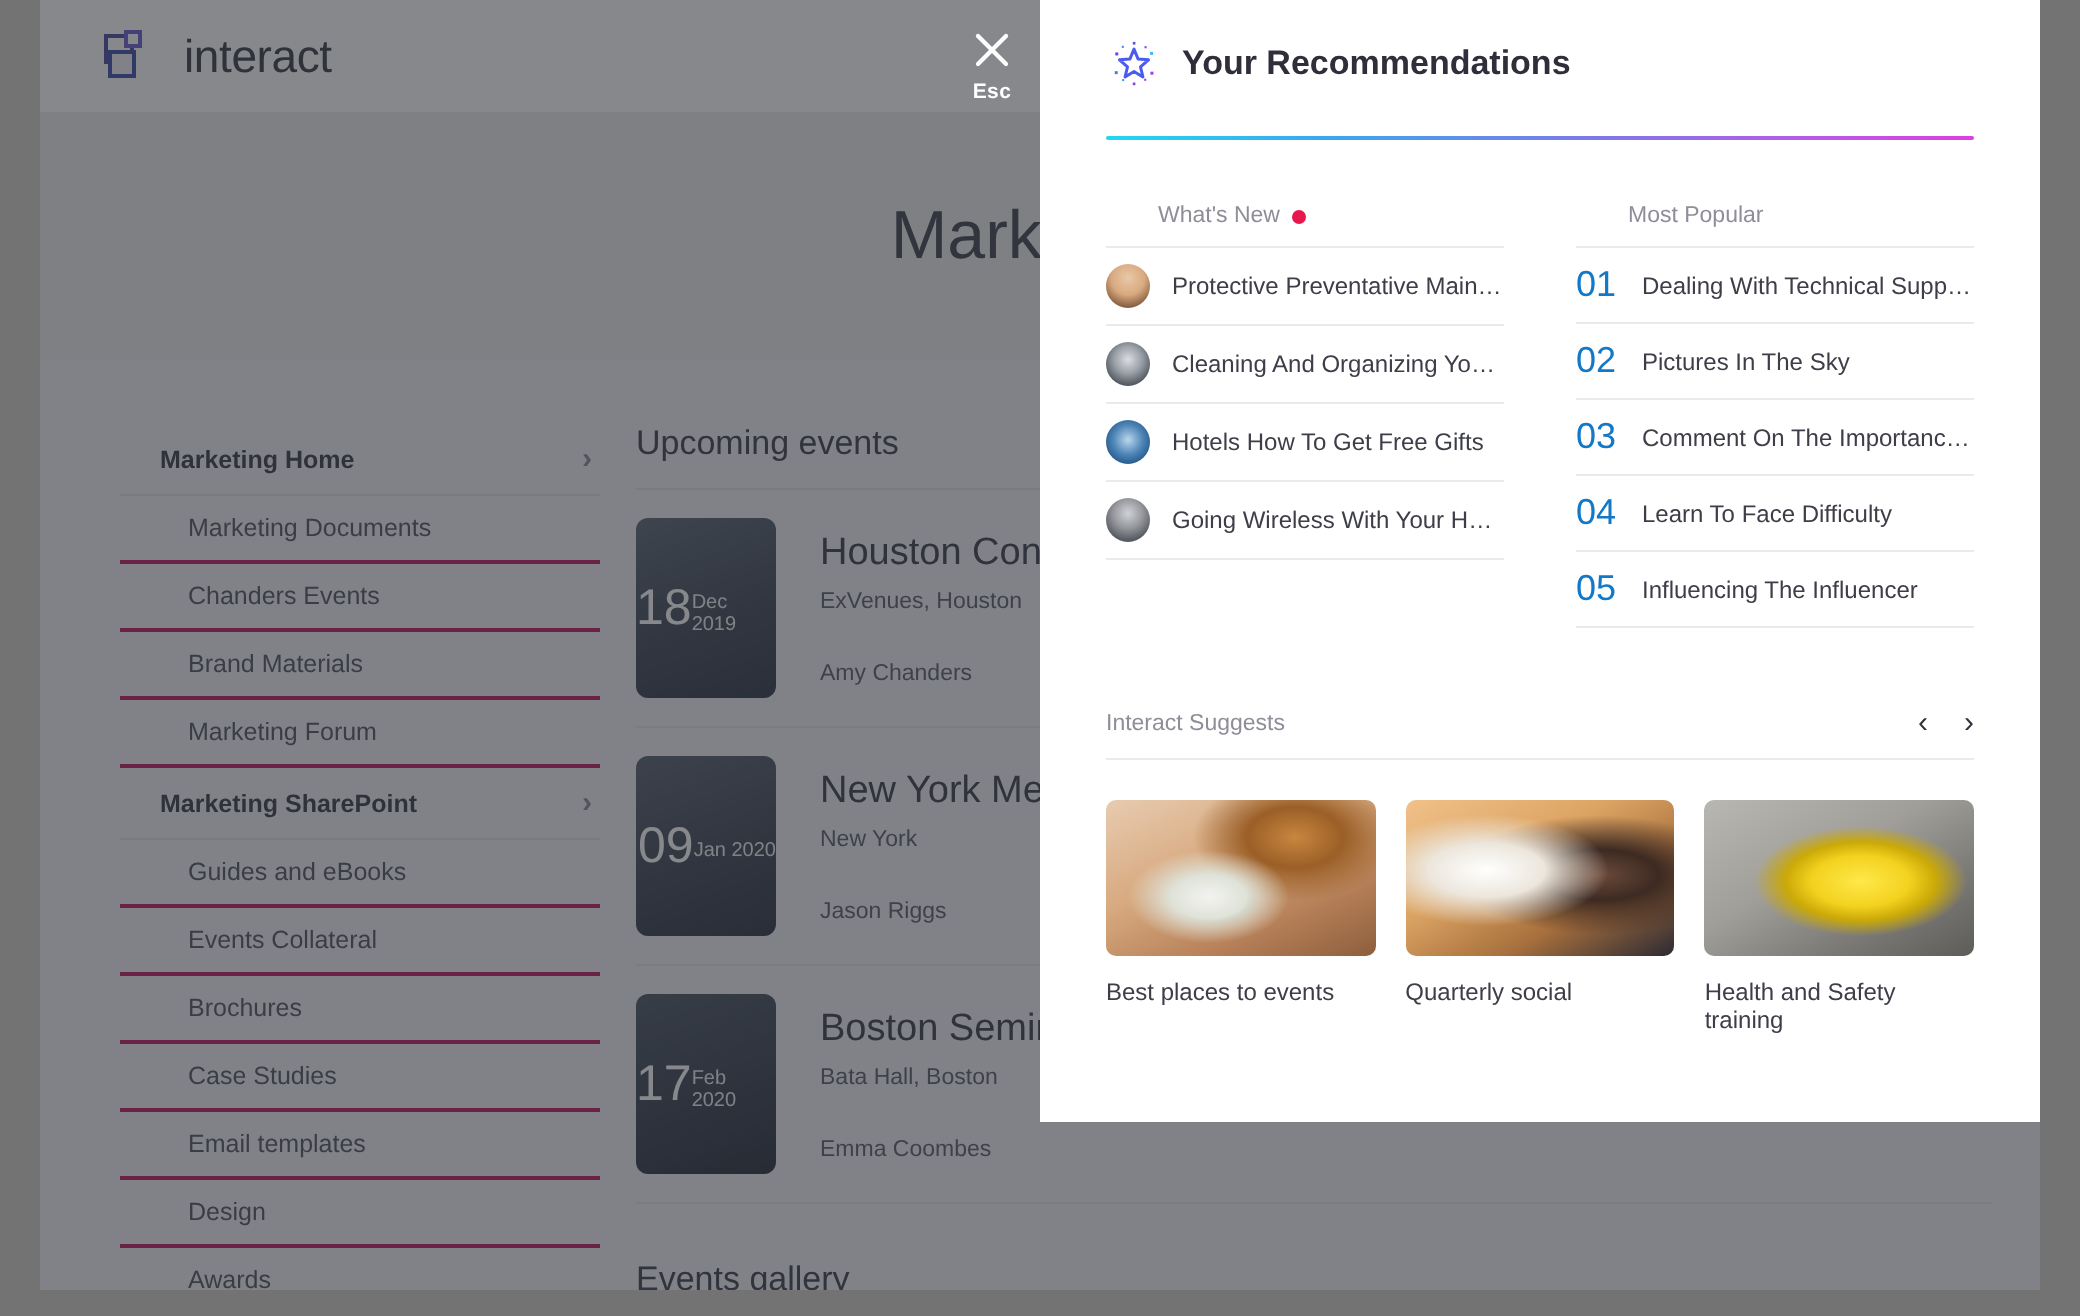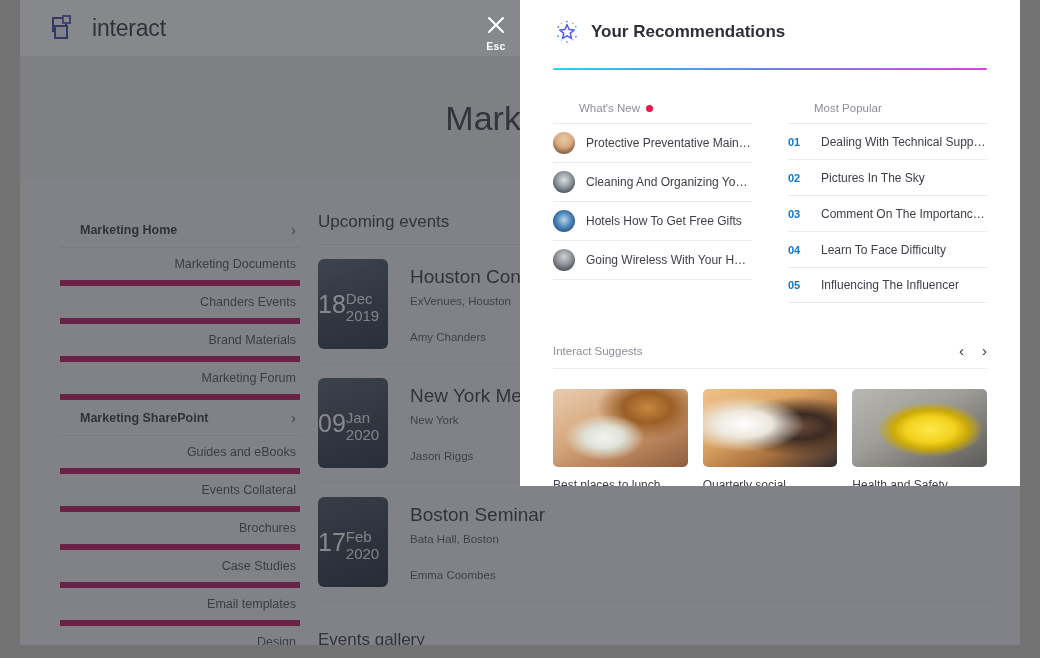--- a/index.html
+++ b/index.html
@@ -76,39 +76,39 @@
     width: 240px; margin-left: 40px; margin-top: 32px;
     font-size: 12.5px;
   }
   .side-group {
     padding: 10px 4px 10px 20px; font-weight: bold; color: #3b3c46;
     border-bottom: 1px solid #dedfe1; display:flex; align-items:center;
     justify-content: space-between; font-size: 12.5px;
   }
   .side-item {
     padding: 9px 4px 9px 34px; color: #54555f;
-    border-bottom: 6px solid #be185d; font-size: 12.5px; text-align: right;
+    border-bottom: 2px solid #be185d; font-size: 12.5px;
   }
   .chev { color:#8a8b94; font-size: 15px; line-height: 1; }
 
   #bg-main { flex:1; margin-left: 18px; margin-top: 32px; padding-right: 24px; }
   .sec-title { font-size: 17px; color:#3f404a; padding-bottom: 12px; border-bottom:1px solid #dedfe1; }
 
   .event-row { display:flex; align-items:center; padding: 14px 0; border-bottom: 1px solid #e3e4e6; }
   .event-thumb {
     width: 70px; height: 90px; border-radius: 6px; flex: 0 0 70px;
     position: relative; overflow: hidden;
     background: linear-gradient(160deg, #5c6672 0%, #3f4754 55%, #2f3744 100%);
     display:flex; flex-direction:row; align-items:center; justify-content:flex-end;
     color:#fff;
   }
   .event-thumb.city2 { background: linear-gradient(160deg, #58606d 0%, #3b4250 60%, #2b3240 100%); }
   .event-thumb.city3 { background: linear-gradient(160deg, #4c5663 0%, #39414e 50%, #262d39 100%); }
   .event-thumb .d { font-size: 25px; font-weight: 300; line-height: 1; }
-  .event-thumb .m { font-size: 15px; margin-top: 5px; opacity:.92; }
+  .event-thumb .m { font-size: 10px; margin-top: 5px; opacity:.92; }
   .event-meta { margin-left: 22px; }
   .event-name { font-size: 19px; color:#3d3e48; margin-bottom: 7px; }
   .event-loc { font-size: 11.5px; color:#5d5e68; margin-bottom: 6px; }
   .event-person { font-size: 11.5px; color:#5d5e68;margin-top:24px; }
 
   .gallery-img {
     margin-top: 14px; height: 130px; border-radius: 5px;
     background:
       radial-gradient(ellipse at 72% 38%, rgba(225,140,110,.85) 0%, rgba(160,70,60,.45) 28%, rgba(0,0,0,0) 60%),
       radial-gradient(ellipse at 22% 30%, rgba(235,160,120,.55) 0%, rgba(0,0,0,0) 45%),
@@ -118,21 +118,21 @@
   
   #close-btn {
     position:absolute; left: 481px; top: 14px; width: 30px; z-index: 60;
     text-align:center; cursor:pointer;
   }
   #close-btn svg { display:block; margin: 0 auto; }
   #close-esc { font-size: 10.5px; color:#fff; margin-top: 4px; font-weight:600; letter-spacing:.2px; }
 
   
   #panel {
-    position:absolute; left: 520px; top: 0; width: 500px; height: 486px;
+    position:absolute; left: 520px; top: 0; width: 500px; height: 561px;
     background:#fff; z-index: 50; overflow:hidden;
     padding: 0 33px;
   }
   #panel-head { display:flex; align-items:center; padding-top: 18px; }
   #panel-title { font-size: 17px; font-weight: bold; color:#2e2f3a; margin-left: 10px; }
   #sparkle-icon { width: 28px; height: 28px; flex: 0 0 28px; }
 
   #grad-rule {
     height: 2px; margin-top: 22px; border-radius: 2px;
     background: linear-gradient(90deg,#23d7f0 0%, #3aa8ee 25%, #7b7ae8 55%, #b45ce8 80%, #dd3fe0 100%);
@@ -156,21 +156,21 @@
   }
   .av1 { background: radial-gradient(circle at 50% 32%, #e8c9a8 0%, #d9a97f 45%, #8e6747 75%, #3b2f28 100%); }
   .av2 { background: radial-gradient(circle at 50% 40%, #dcdde0 0%, #9aa0a8 40%, #4b5158 78%, #2a2e33 100%); }
   .av3 { background: radial-gradient(circle at 50% 45%, #bcd6ea 0%, #4f86b8 45%, #1f5585 80%, #123a5e 100%); }
   .av4 { background: radial-gradient(circle at 50% 58%, #e6c9ae 0%, #8a6a52 32%, #2b2724 62%, #15120f 100%); }
   .av5 { background: radial-gradient(circle at 50% 35%, #cfd2d6 0%, #97999e 40%, #5b5f66 72%, #33363b 100%); }
   .row-text {
     font-size: 12px; color:#3d3e48; white-space:nowrap; overflow:hidden; text-overflow:ellipsis;
   }
   .rank {
-    font-size: 11px; font-weight: bold; color:#1278c8; flex:0 0 22px;
+    font-size: 18px; font-weight: normal; color:#1278c8; flex:0 0 22px;
   }
 
   
   #suggests-head {
     margin-top: 40px; display:flex; align-items:center; justify-content:space-between;
     padding-bottom: 10px; border-bottom: 1px solid #e9eaec;
   }
   #suggests-label { font-size: 11.5px; color:#8d8e98; }
   .arrows { display:flex; gap: 18px; color:#2f3038; }
   .arrow-btn { font-size: 15px; line-height:1; cursor:pointer; color:#33343c; }
@@ -379,21 +379,21 @@
       <div id="suggests-label">Interact Suggests</div>
       <div class="arrows">
         <div class="arrow-btn">‹</div>
         <div class="arrow-btn">›</div>
       </div>
     </div>
 
     <div id="cards">
         <div class="card">
           <div class="card-img lunch"></div>
-          <div class="card-label">Best places to lunch</div>
+          <div class="card-label">Best places to events</div>
         </div>
         <div class="card">
           <div class="card-img social"></div>
           <div class="card-label">Quarterly social</div>
         </div>
         <div class="card">
           <div class="card-img safety"></div>
           <div class="card-label">Health and Safety training</div>
         </div>
       </div>

